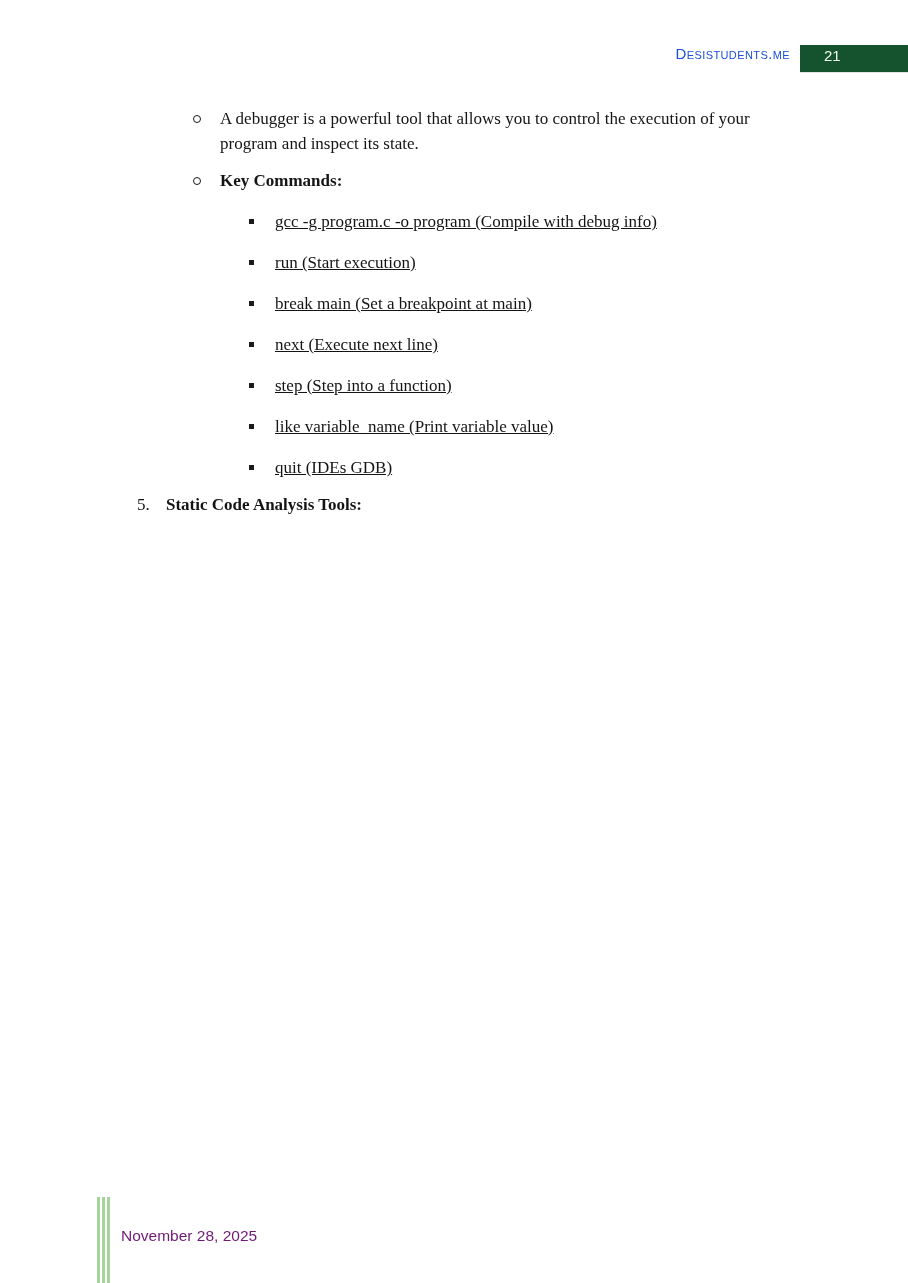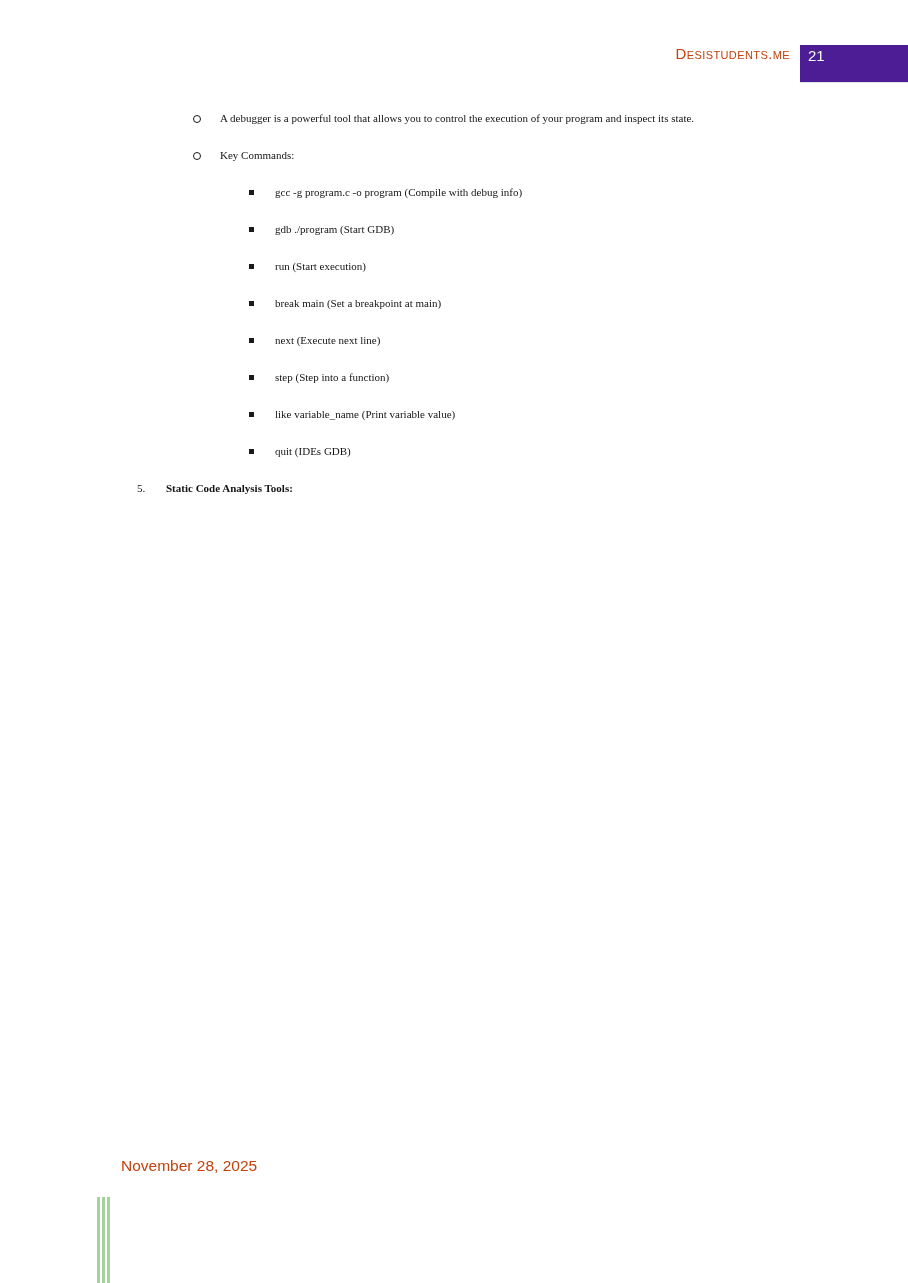--- a/index.html
+++ b/index.html
@@ -16,51 +16,51 @@
 
   
   .header-site {
     position: absolute;
     top: 43px;
     right: 118px;
     font-family: "Liberation Sans", sans-serif;
     font-variant: small-caps;
     font-size: 15px;
     letter-spacing: 0.4px;
-    color: #c2410c;
+    color: #1d4ed8;
     line-height: 21px;
     padding-left: 14px;
   }
   .page-badge {
     position: absolute;
     top: 45px;
     left: 800px;
     right: 0;
-    height: 37px;
-    background: #4c1d95;
+    height: 27px;
+    background: #14532d;
     color: #f4fbf1;
     font-family: "Liberation Sans", sans-serif;
     font-size: 15px;
     line-height: 21px;
-    padding-left: 8px;
+    padding-left: 24px;
     box-sizing: border-box;
     box-shadow: 0 1px 0 #e4e4e4;
   }
 
   
   .content {
     position: absolute;
     top: 106px;
     left: 0;
     width: 908px;
-    font-size: 11px;
+    font-size: 17px;
     line-height: 25px;
   }
   .li-circle  { position: relative; margin: 0 105px 12px 220px; }
-  .li-square  { position: relative; margin: 8px 40px 12px 275px; }
+  .li-square  { position: relative; margin: 16px 40px 12px 275px; text-decoration: underline; }
   .li-number  { position: relative; margin: 0 40px  12px 166px; font-weight: bold; }
 
   .bullet-o {
     position: absolute;
     left: -27px;
     top: 9px;
     width: 6px;
     height: 6px;
     border: 1.4px solid #1a1a1a;
     border-radius: 50%;
@@ -73,43 +73,43 @@
     width: 5px;
     height: 5px;
     background: #1a1a1a;
   }
   .num-label {
     position: absolute;
     left: -29px;
     top: 0;
     font-weight: normal;
   }
-  .bold { font-weight: normal; }
+  .bold { font-weight: bold; }
 
   
   .footer-stripes {
     position: absolute;
     left: 97px;
     top: 1197px;
     bottom: 0;
     width: 14px;
     background: repeating-linear-gradient(
       to right,
       #a5d49b 0px, #a5d49b 3px,
       #ffffff 3px, #ffffff 5px
     );
   }
   .footer-date {
     position: absolute;
     left: 121px;
-    top: 1155px;
+    top: 1225px;
     font-family: "Liberation Sans", sans-serif;
     font-size: 15.5px;
     line-height: 21px;
-    color: #c2410c;
+    color: #701a75;
   }
 </style>
 </head>
 <body>
 
 <div class="page">
 
   <div class="header-site">Desistudents.me</div>
   <div class="page-badge">
     <span>21</span>
@@ -123,24 +123,20 @@
     </div>
 
     <div class="li-circle bold">
       <span class="bullet-o"></span>
       <span>Key Commands:</span>
     </div>
 
     <div class="li-square">
       <span class="bullet-sq"></span>
       <span>gcc -g program.c -o program (Compile with debug info)</span>
-    </div>
-    <div class="li-square">
-      <span class="bullet-sq"></span>
-      <span>gdb ./program (Start GDB)</span>
     </div>
     <div class="li-square">
       <span class="bullet-sq"></span>
       <span>run (Start execution)</span>
     </div>
     <div class="li-square">
       <span class="bullet-sq"></span>
       <span>break main (Set a breakpoint at main)</span>
     </div>
     <div class="li-square">

